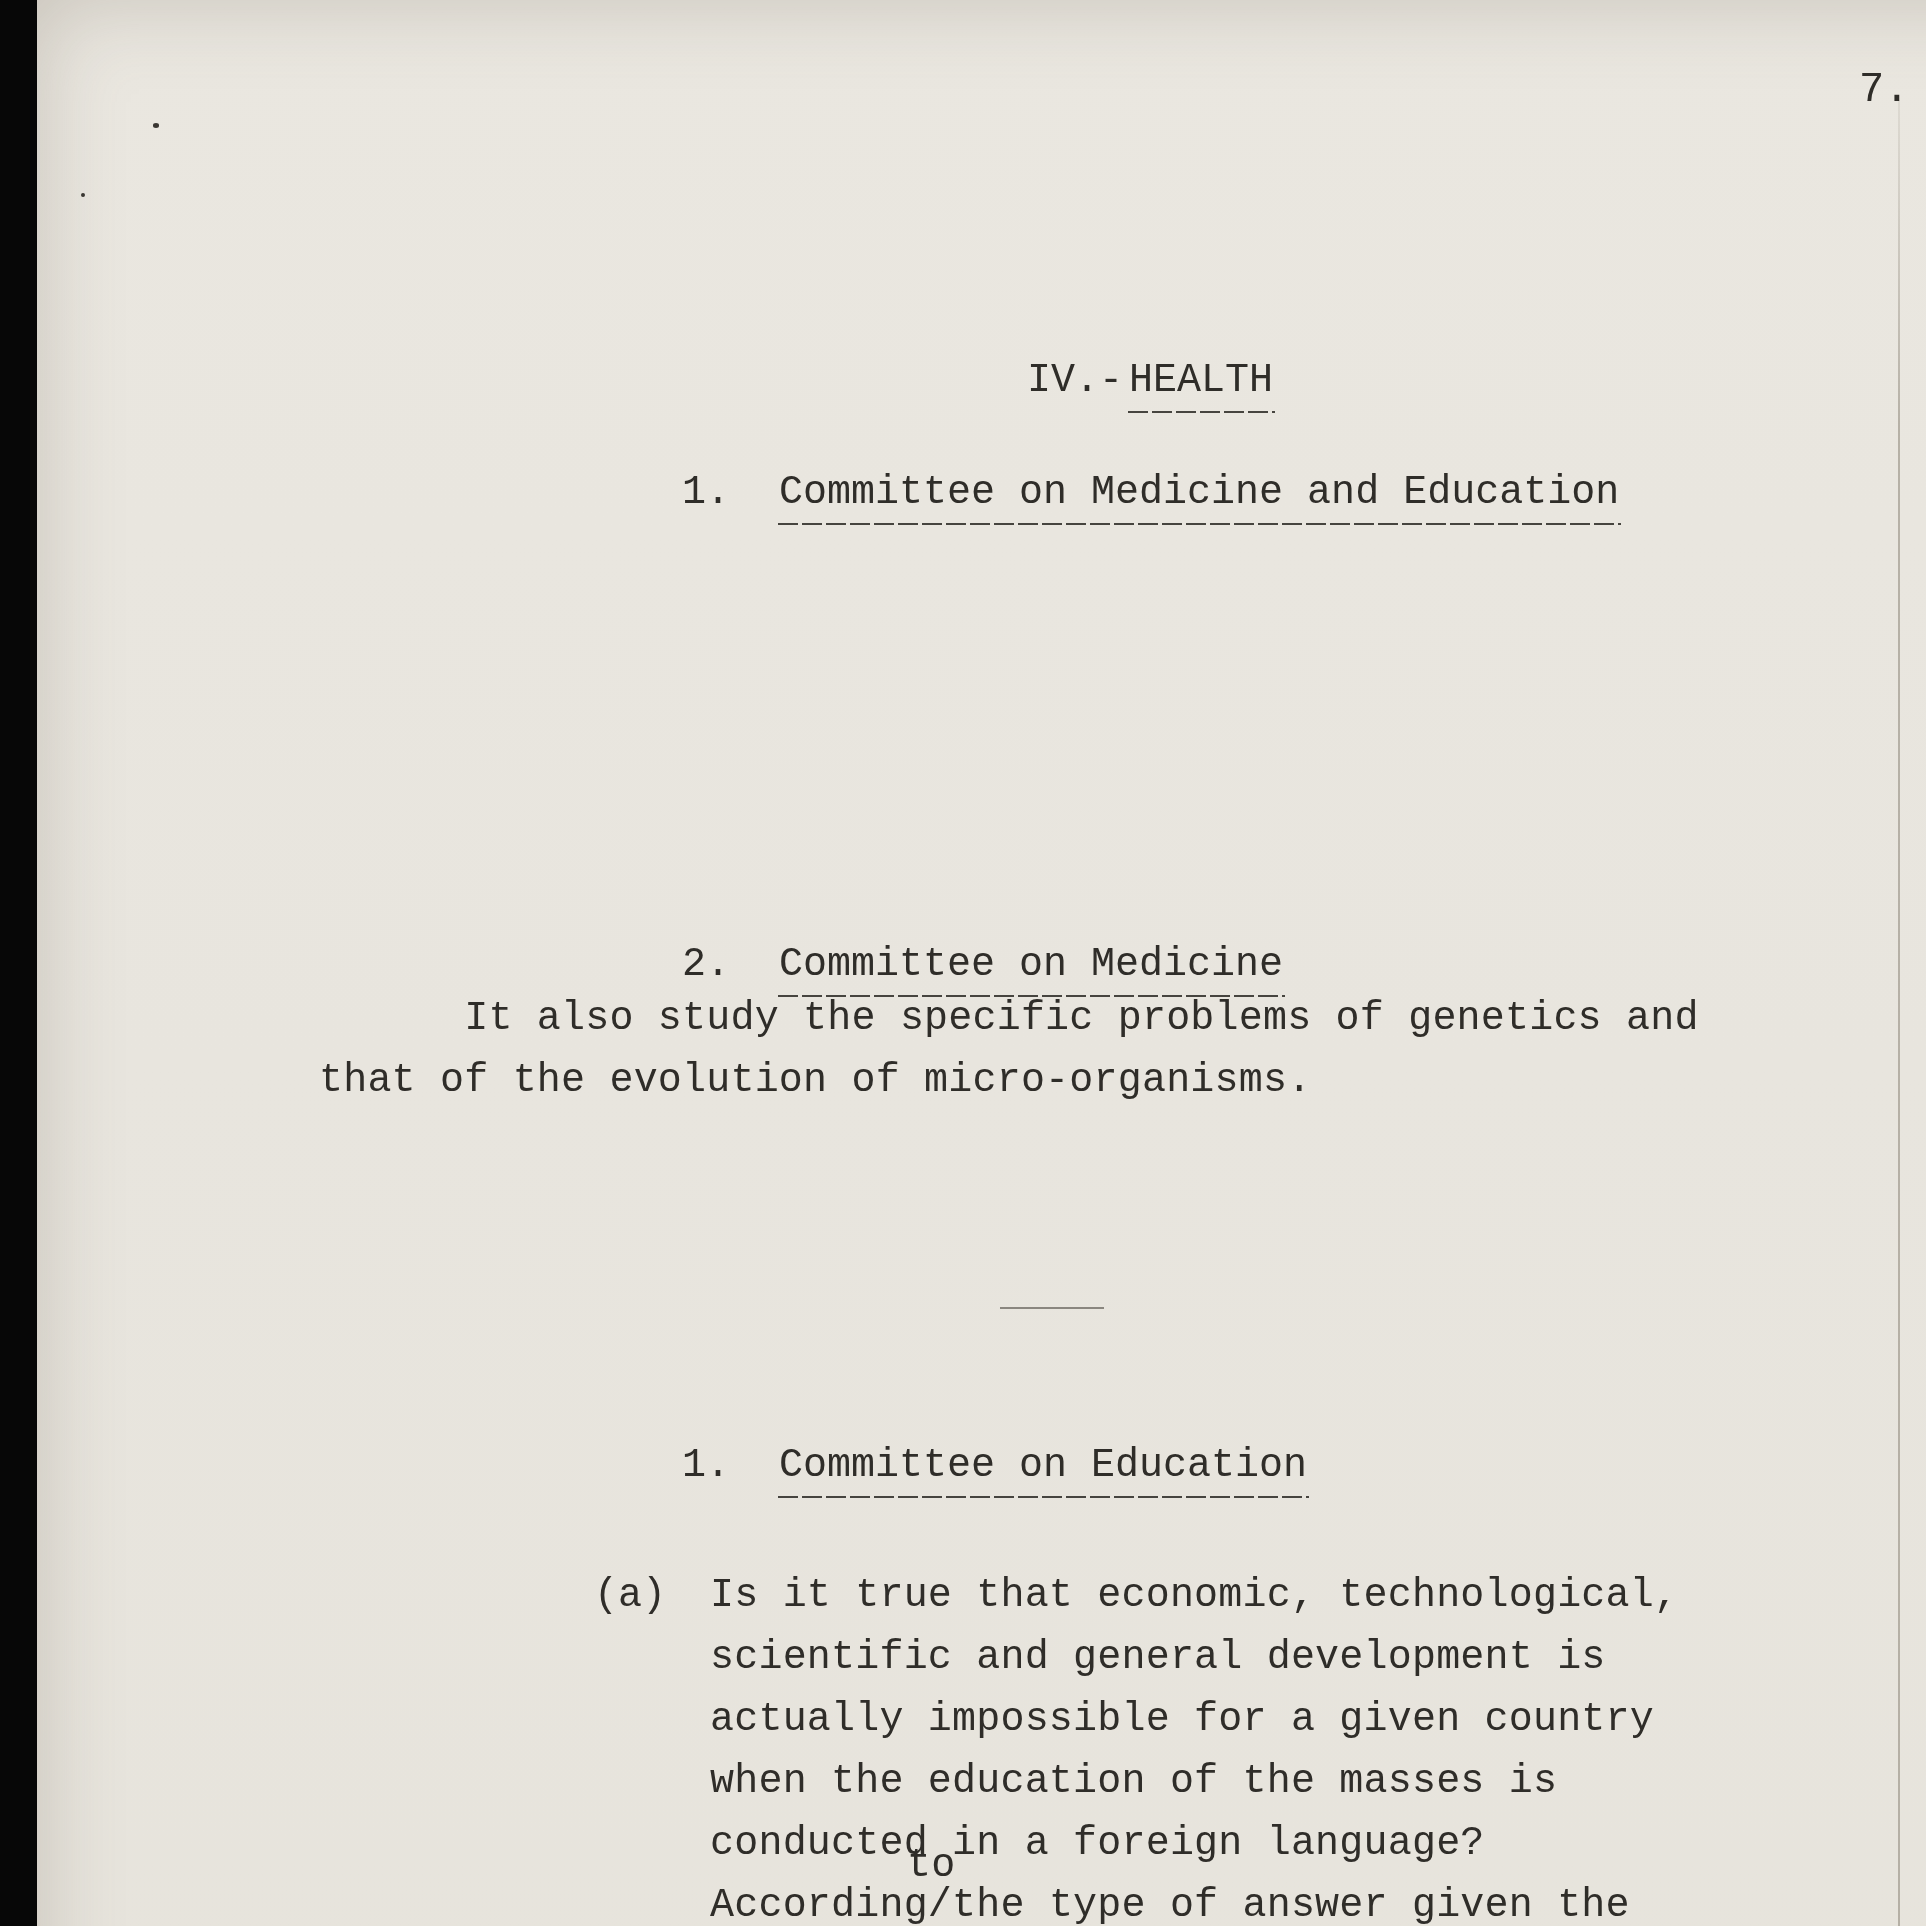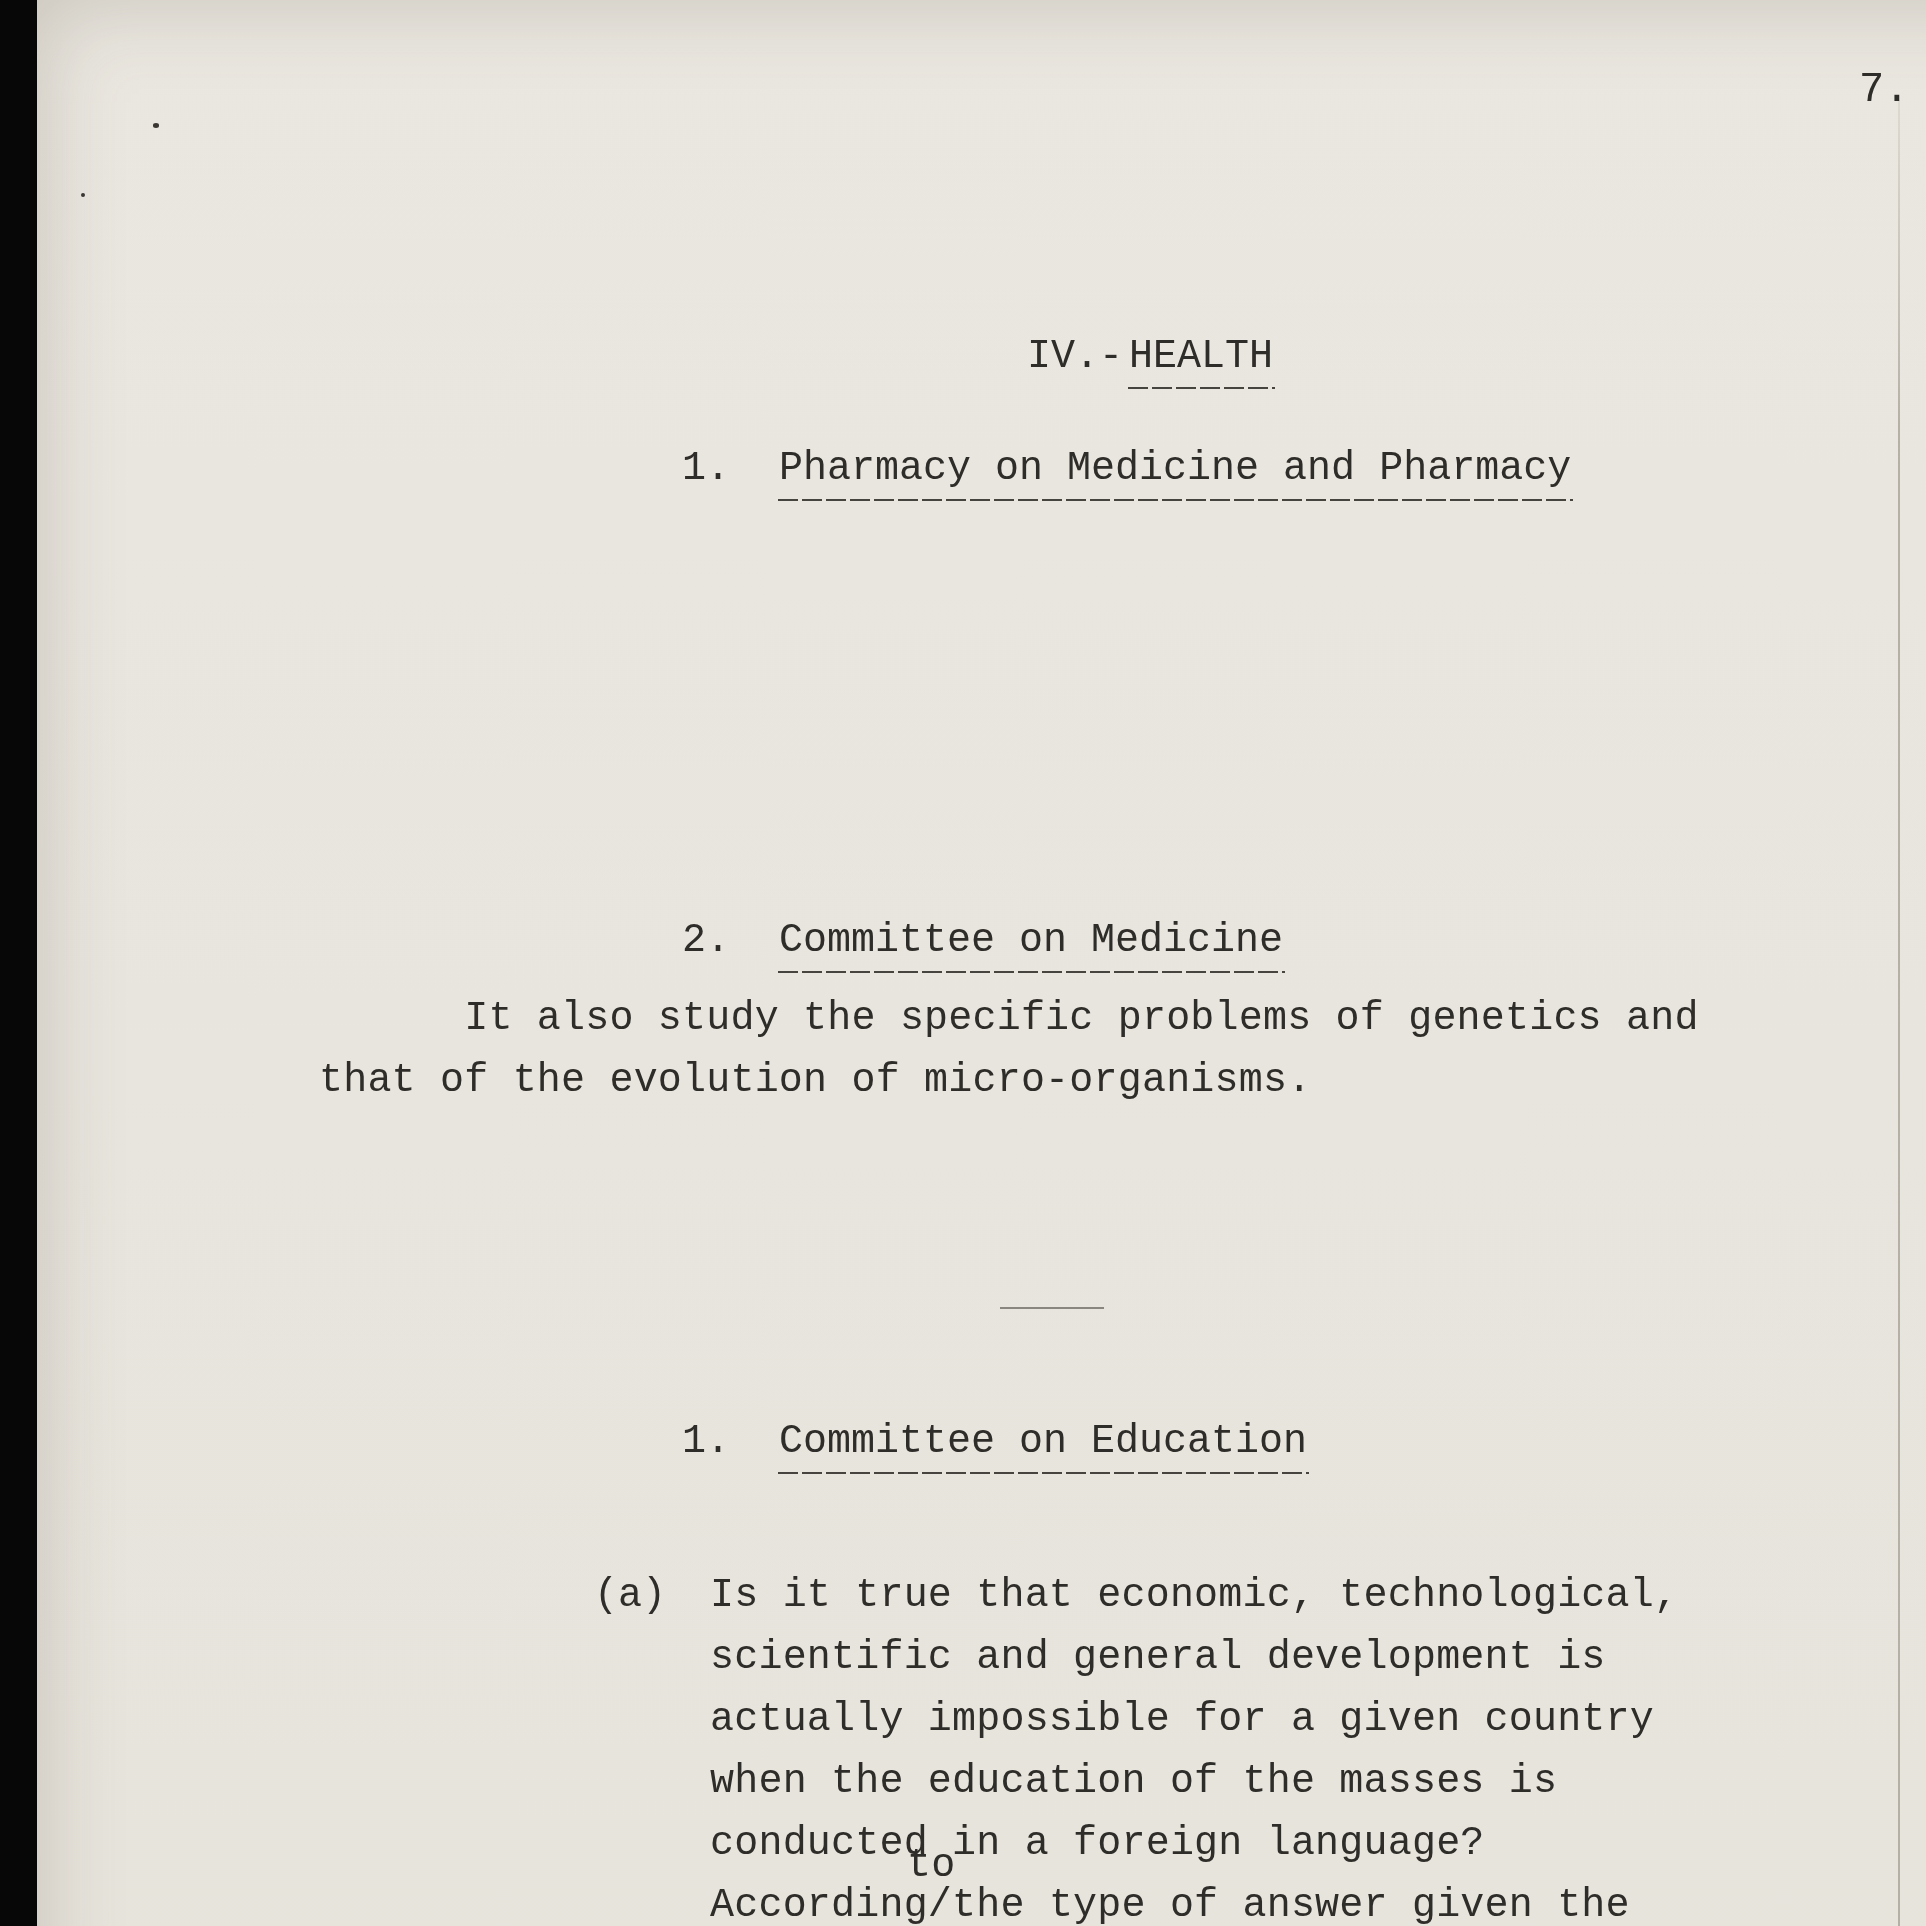--- a/index.html
+++ b/index.html
@@ -42,20 +42,21 @@
   .subheading {
     position: absolute;
     line-height: 52px;
     white-space: pre;
   }
   .subheading .snum { margin-right: 49px; }
   .u {
     display: inline-block;
     position: relative;
     padding-bottom: 6.2px;
+    margin-top: 24px;
   }
   .u::after {
     content: "";
     position: absolute;
     left: -1.5px;
     right: -1.5px;
     bottom: 0;
     height: 2.7px;
     background: repeating-linear-gradient(90deg, #34322d 0px, #34322d 20px, rgba(0,0,0,0) 20px, rgba(0,0,0,0) 24px);
     opacity: 0.9;
@@ -129,21 +130,21 @@
   <div class="edge-line"></div>
   <div class="stray-mark"></div>
 
   <div class="page-number">7.</div>
 
   <div class="heading" style="left:894px; top:279px">
     <span class="hnum">IV.-</span><span class="u">HEALTH</span>
   </div>
 
   <div class="subheading" style="left:549px; top:391px">
-    <span class="snum">1.</span><span class="u">Pharmacy on Medicine and Pharmacy</span>
+    <span class="snum">1.</span><span class="u">Committee on Medicine and Education</span>
   </div>
 
 
   <div class="subheading" style="left:549px; top:863px">
     <span class="snum">2.</span><span class="u">Committee on Medicine</span>
   </div>
 
   <div class="pre" style="left:282px; top:988px">      It also study the specific problems of genetics and
 that of the evolution of micro-organisms.</div>
 

